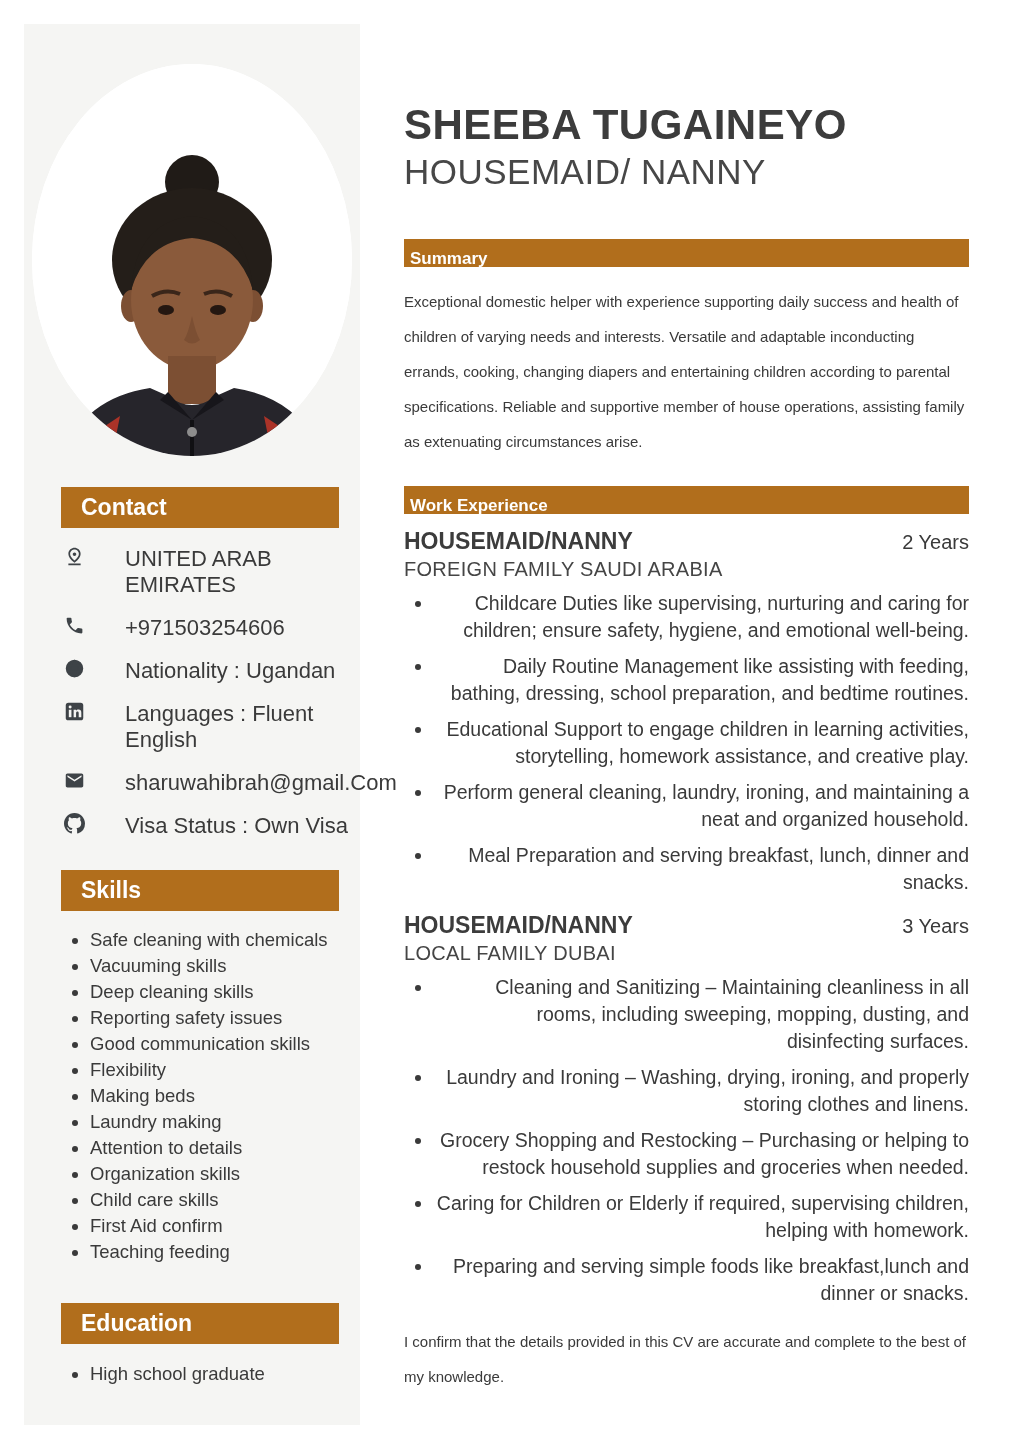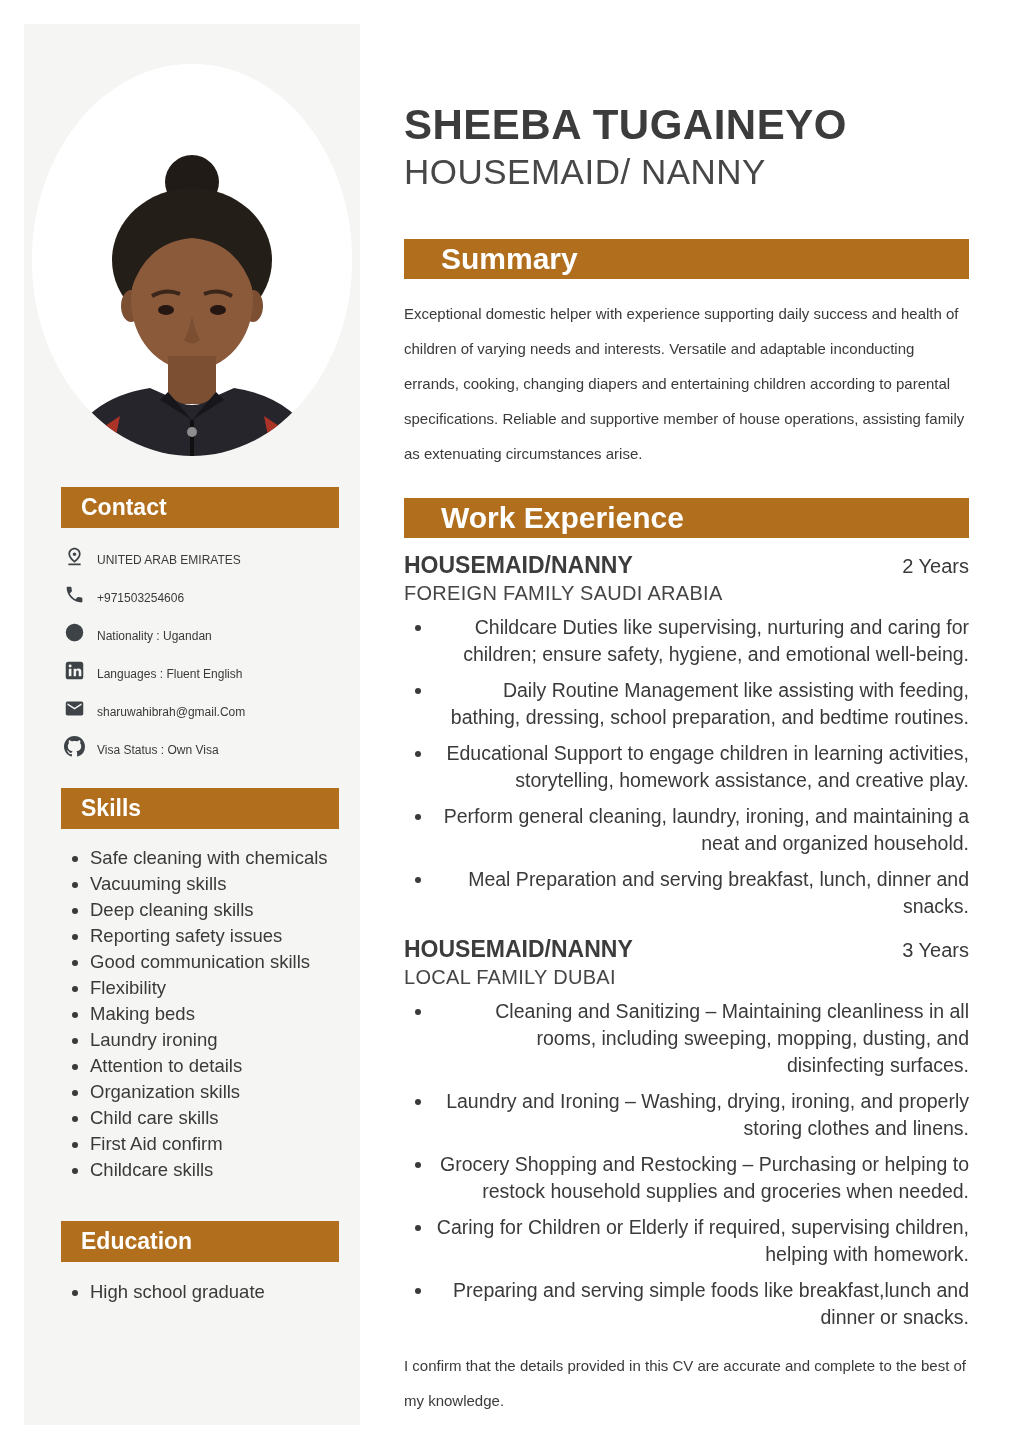--- a/index.html
+++ b/index.html
@@ -45,24 +45,25 @@
     font-size:23px;font-weight:bold;
     line-height:41px;
     padding-left:20px;
   }
   .contact-section .side-bar-heading{margin-top:31px;}
   .contact-list{
     list-style:none;
     margin:18px 0 0 40px;
   }
   .contact-list li{
-    display:flex;align-items:flex-end;
+    display:flex;align-items:flex-start;
     margin-bottom:17px;
-    font-size:12px;
-    color:var(--text);
+    font-size:22px;
+    color:var(--text);
+    gap:28px;
   }
   .cicon{
     width:21px;height:21px;
     margin-right:12px;
     flex:0 0 21px;
     display:inline-flex;align-items:center;justify-content:center;
   }
   .cicon svg{width:21px;height:21px;fill:var(--icon);stroke:var(--icon);}
   .skills-section .side-bar-heading{margin-top:31px;}
   .dot-list{
@@ -91,26 +92,26 @@
     line-height:1.05;
   }
   .role{
     font-size:35px;
     font-weight:normal;
     color:#474747;
     margin-top:5px;
     letter-spacing:0.5px;
   }
   .main-bar{
-    height:40px;
+    height:28px;
     background:var(--accent);
     color:#ffffff;
-    font-size:30px;font-weight:bold;
+    font-size:17px;font-weight:bold;
     line-height:40px;
-    padding-left:37px;
+    padding-left:6px;
   }
   .summary-bar{margin-top:47px;}
   .body-text{
     margin-top:17px;
     font-size:15px;
     line-height:35px;
     color:var(--text);
   }
   .work-bar{margin-top:27px;}
   .job{margin-top:14px;}
@@ -258,26 +259,26 @@
     <section class="skills-section">
       <div class="side-bar-heading">Skills</div>
       <ul class="dot-list">
         <li>Safe cleaning with chemicals</li>
         <li>Vacuuming skills</li>
         <li>Deep cleaning skills</li>
         <li>Reporting safety issues</li>
         <li>Good communication skills</li>
         <li>Flexibility</li>
         <li>Making beds</li>
-        <li>Laundry ironing</li>
+        <li>Laundry making</li>
         <li>Attention to details</li>
         <li>Organization skills</li>
         <li>Child care skills</li>
         <li>First Aid confirm</li>
-        <li>Childcare skills</li>
+        <li>Teaching feeding</li>
       </ul>
     </section>
 
     <section class="edu-section">
       <div class="side-bar-heading">Education</div>
       <ul class="dot-list">
         <li>High school graduate</li>
       </ul>
     </section>
 

